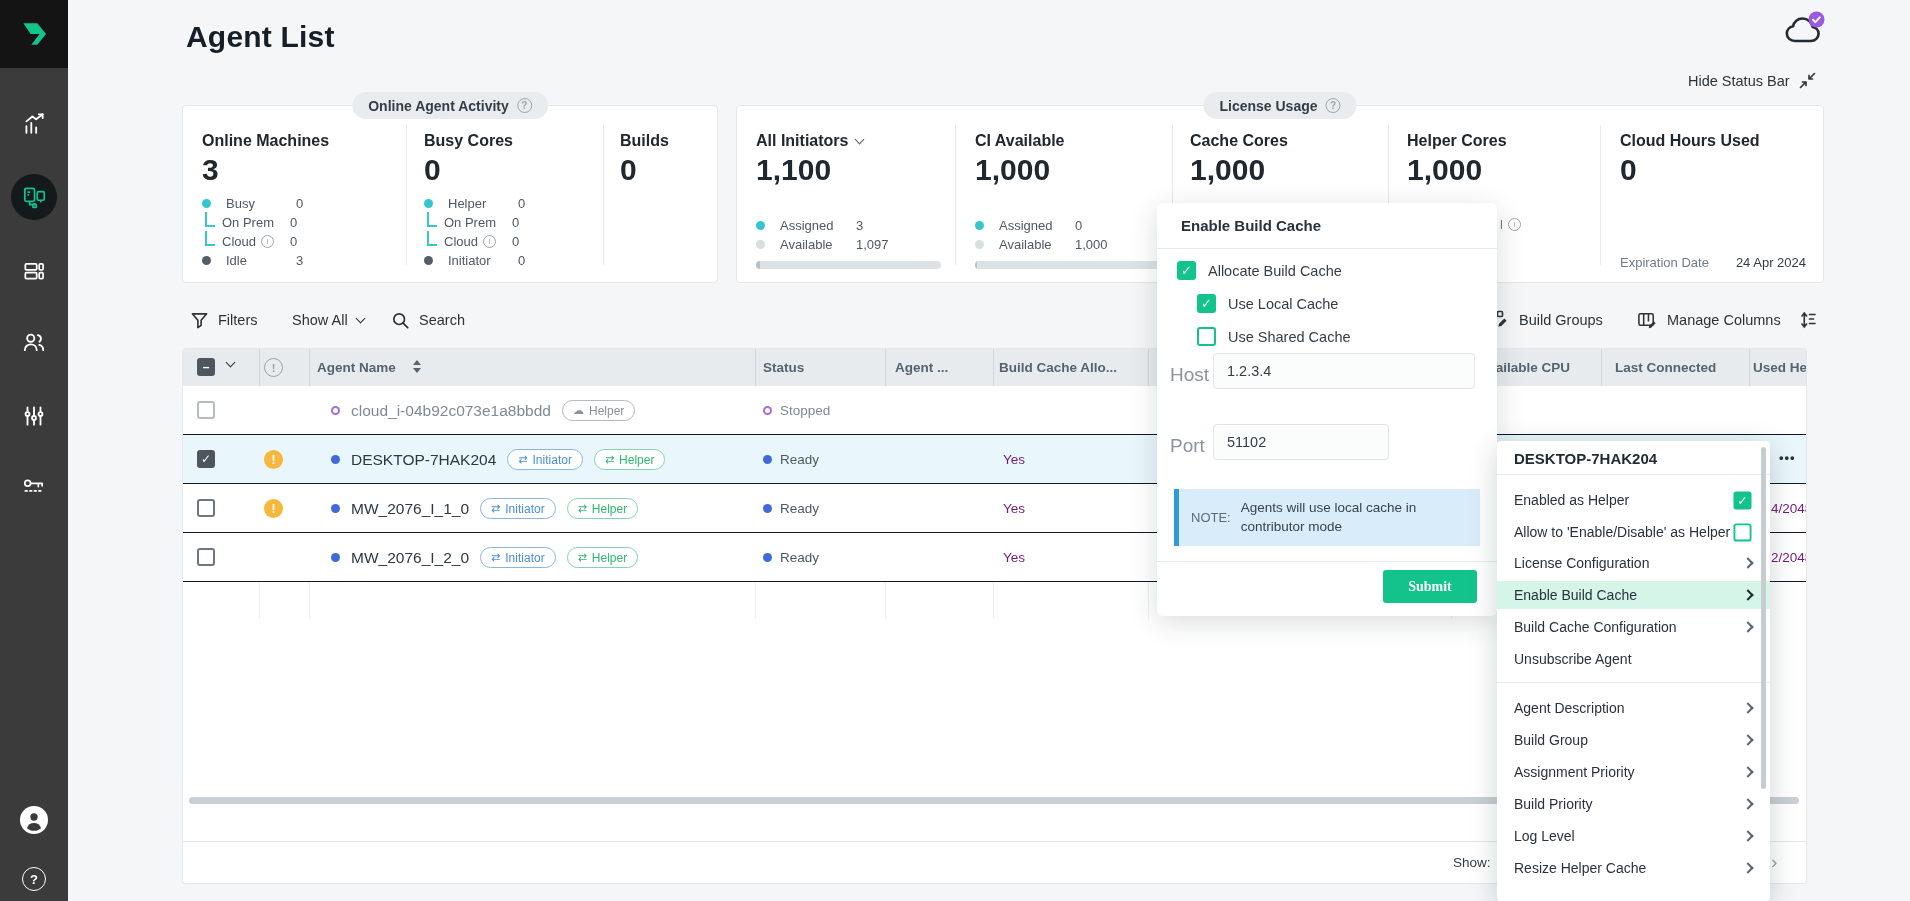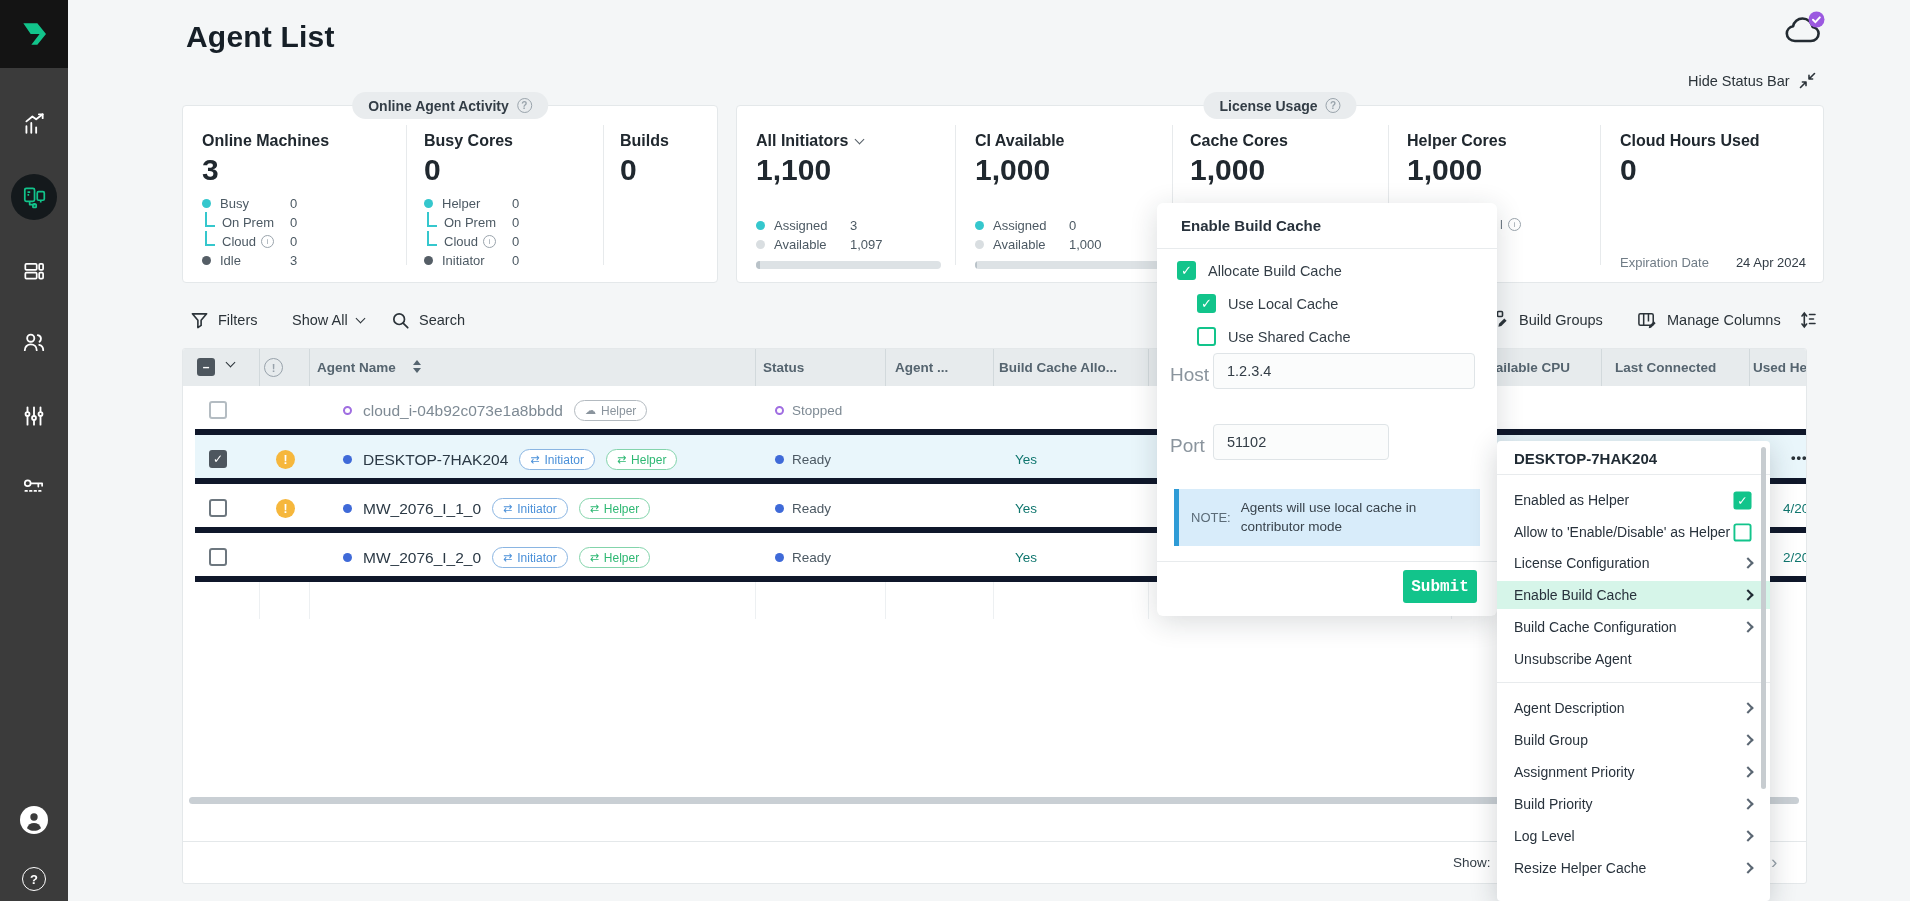--- a/index.html
+++ b/index.html
@@ -24,21 +24,21 @@
 .qcircle{width:15px;height:15px;border-radius:50%;border:1.5px solid #9aa4ac;color:#9aa4ac;font-size:10px;font-weight:bold;display:flex;align-items:center;justify-content:center;flex:none}
 .vdiv{position:absolute;width:1px;background:#e7eaec;z-index:1}
 .statblk{z-index:2}
 .stattitle{font-size:16px;font-weight:bold;color:#20282f;white-space:nowrap;display:flex;align-items:center;gap:8px}
 .statnum{font-size:30px;font-weight:bold;color:#20282f;line-height:36px;margin-top:2px}
 .srows{margin-top:6px}
 .lrows{margin-top:28px}
 .srow{display:flex;align-items:center;height:19px;font-size:13px;color:#4c5963}
 .dot8{width:9px;height:9px;border-radius:50%;flex:none}
 .cyan{background:#35c7cd}.dark{background:#555e66}.ltgray{background:#d9dee1}
-.slab{margin-left:9px;width:70px;display:flex;align-items:center;gap:5px}
+.slab{margin-left:15px;width:70px;display:flex;align-items:center;gap:5px}
 .slab2{width:68px;display:flex;align-items:center;gap:5px}
 .sval{color:#4c5963}
 .elbow{width:10px;height:15px;border-left:2px solid #35c7cd;border-bottom:2px solid #35c7cd;margin:0 7px 7px 3px;flex:none}
 .minfo{width:13px;height:13px;border-radius:50%;border:1.2px solid #9aa4ac;color:#9aa4ac;font-size:8px;display:flex;align-items:center;justify-content:center;flex:none}
 .bar{width:185px;height:8px;border-radius:4px;background:#dde2e5;margin-top:7px;overflow:hidden}
 .bar i{display:block;height:100%;background:#b9c2c8}
 .expire{position:absolute;left:1620px;top:255px;width:186px;display:flex;justify-content:space-between;font-size:13px;z-index:2}
 .expire .el{color:#707c86}.expire .ev{color:#333d46}
 .fragment{position:absolute;left:1500px;top:217px;display:flex;align-items:center;gap:5px;font-size:13px;color:#707c86;z-index:2}
 
@@ -50,58 +50,58 @@
 .hlab{position:absolute;top:0;height:37px;line-height:37px;font-size:13.5px;font-weight:bold;color:#55646f;white-space:nowrap}
 .hdiv{position:absolute;top:0;width:1px;height:37px;background:#d2d9dc}
 .bdiv{position:absolute;top:37px;width:1px;height:233px;background:#edf0f2}
 .cbx{width:18px;height:18px;border-radius:3px;border:2px solid #6d777f;background:#fff}
 .cbx.lt{border-color:#b4bcc2}
 .cbx.dark{background:#4d565e;border-color:#4d565e;color:#fff;display:flex;align-items:center;justify-content:center;font-size:12px;font-weight:bold;line-height:1}
 .sorts{position:absolute;left:230px;top:11px}
 .tri-up{display:block;width:0;height:0;border-left:4px solid transparent;border-right:4px solid transparent;border-bottom:5px solid #55646f;margin-bottom:3px}
 .tri-dn{display:block;width:0;height:0;border-left:4px solid transparent;border-right:4px solid transparent;border-top:5px solid #55646f}
 .owarn{width:19px;height:19px;border-radius:50%;border:1.6px solid #98a2ab;color:#98a2ab;font-size:11px;font-weight:bold;display:flex;align-items:center;justify-content:center}
-.trow{position:absolute;left:12px;width:1625px;height:49px;border-bottom:6px solid #0f172a;background:#fff}
+.trow{position:absolute;left:0;width:1625px;height:49px;border-bottom:1px solid #0f172a;background:#fff}
 .trow.sel{background:#e9f6fb}
 .warn{width:19px;height:19px;border-radius:50%;background:#f6b73c;color:#fff;font-weight:bold;font-size:12px;display:flex;align-items:center;justify-content:center;line-height:1}
 .namecell{position:absolute;left:148px;top:0;height:49px;display:flex;align-items:center;gap:11px}
 .adot{width:9px;height:9px;border-radius:50%;flex:none}
 .bluedot{background:#3f6ad8}
 .hdot{width:9px;height:9px;border-radius:50%;border:2px solid #a06ee1;background:#fff;flex:none}
 .aname{font-size:15.5px;color:#2b3945;white-space:nowrap}
 .aname.gray{color:#7e8a94}
 .badge{display:inline-flex;align-items:center;gap:5px;height:21px;padding:0 10px;border-radius:11px;font-size:12px;border:1.3px solid;white-space:nowrap;background:#fff}
 .bico{font-size:11px;line-height:1}
 .b-init{color:#4a90d9;border-color:#8ab5e2}
 .b-help{color:#2eb873;border-color:#83d4ab}
 .b-gray{color:#8a949d;border-color:#b3bac0}
 .statuscell{position:absolute;left:580px;top:0;height:49px;display:flex;align-items:center;gap:8px;font-size:13.5px;color:#4c5963}
 .statuscell.off{color:#7e8a94}
-.cellval{position:absolute;top:0;height:32px;line-height:49px;font-size:13.5px;color:#0f766e;white-space:nowrap}
+.cellval{position:absolute;top:0;height:32px;line-height:49px;font-size:13.5px;color:#701a75;white-space:nowrap}
 .more{position:absolute;left:1596px;top:0;height:49px;line-height:46px;font-size:13px;font-weight:bold;letter-spacing:1px;color:#2b3339;cursor:pointer}
 .hthumb{position:absolute;left:6px;top:448px;width:1610px;height:7px;border-radius:4px;background:#c9cfd4}
 .tfootline{position:absolute;left:0;top:492px;width:1625px;height:1px;background:#e4e8ea}
 .tfoot{position:absolute;left:14px;top:493px;height:42px;display:flex;align-items:center;gap:12px;font-size:13.5px;color:#333d46}
 .sep{color:#98a2ab}
 .link{font-weight:bold;text-decoration:underline;color:#28323c;cursor:pointer}
 .showlab{position:absolute;left:1270px;top:493px;height:42px;line-height:42px;font-size:13.5px;color:#333d46}
 .pagenext{position:absolute;left:1588px;top:493px;height:42px;line-height:40px;font-size:19px;color:#98a2ab}
 
 .dialog{position:absolute;left:1157px;top:203px;width:340px;height:413px;background:#fff;border-radius:6px;box-shadow:0 6px 28px rgba(25,35,45,.16);z-index:50}
 .dlg-title{position:absolute;left:24px;top:14px;font-size:15px;font-weight:bold;color:#28323c}
 .dlg-hr{position:absolute;left:0;width:340px;height:1px;background:#e8ebed}
 .dlgrow{position:absolute;display:flex;align-items:center;gap:12px;font-size:14.5px;color:#333d46}
 .cteal{width:19px;height:19px;border-radius:3px;background:#12c48b;color:#fff;display:flex;align-items:center;justify-content:center;font-size:13px;font-weight:bold;flex:none;line-height:1}
 .cteal-o{width:19px;height:19px;border-radius:3px;border:2px solid #12c48b;background:#fff;flex:none}
 .flab{position:absolute;left:13px;font-size:19px;color:#8a949d}
 .inp{position:absolute;height:36px;border:1px solid #dfe4e7;border-radius:4px;background:#fbfcfc;font-size:14.5px;color:#333d46;padding:0 13px;font-family:inherit;outline:none}
 .note{position:absolute;left:17px;top:286px;width:306px;height:57px;background:#d8ecfa;border-left:5px solid #2e9bd6;display:flex;align-items:center;gap:10px;padding:0 12px}
 .notelab{font-size:13px;color:#5b6b77;flex:none}
 .notetext{font-size:13.5px;color:#39434c;width:210px;line-height:1.35}
-.submit{position:absolute;right:20px;top:367px;width:74px;height:33px;background:#12c48b;color:#fff;font-weight:bold;font-size:16px;border:none;border-radius:3px;font-family:Liberation Mono, monospace;cursor:pointer}
+.submit{position:absolute;right:20px;top:367px;width:94px;height:33px;background:#12c48b;color:#fff;font-weight:bold;font-size:14px;border:none;border-radius:3px;font-family:Liberation Serif, serif;cursor:pointer}
 
 .menu{position:absolute;left:1497px;top:441px;width:273px;height:460px;background:#fff;border-radius:4px;box-shadow:0 6px 28px rgba(25,35,45,.2);z-index:60}
 .mtitle{position:absolute;left:17px;top:9px;font-size:15px;font-weight:bold;color:#1f2a33}
 .mhr{position:absolute;left:0;width:273px;height:1px;background:#e8ebed}
 .mitem{position:absolute;left:0;width:273px;height:28px;display:flex;align-items:center;justify-content:space-between;padding:0 18px 0 17px;font-size:14px;color:#28323c;cursor:pointer}
 .mitem.hl{background:#d6f5e9}
 .mchev{width:8px;height:8px;border-right:2px solid #5a6672;border-bottom:2px solid #5a6672;transform:rotate(-45deg);flex:none}
 .mchev.b{border-color:#1f2a33}
 .mcb{transform:scale(.95)}
 .mthumb{position:absolute;left:264px;top:6px;width:5px;height:342px;border-radius:3px;background:#c7ccd0}

